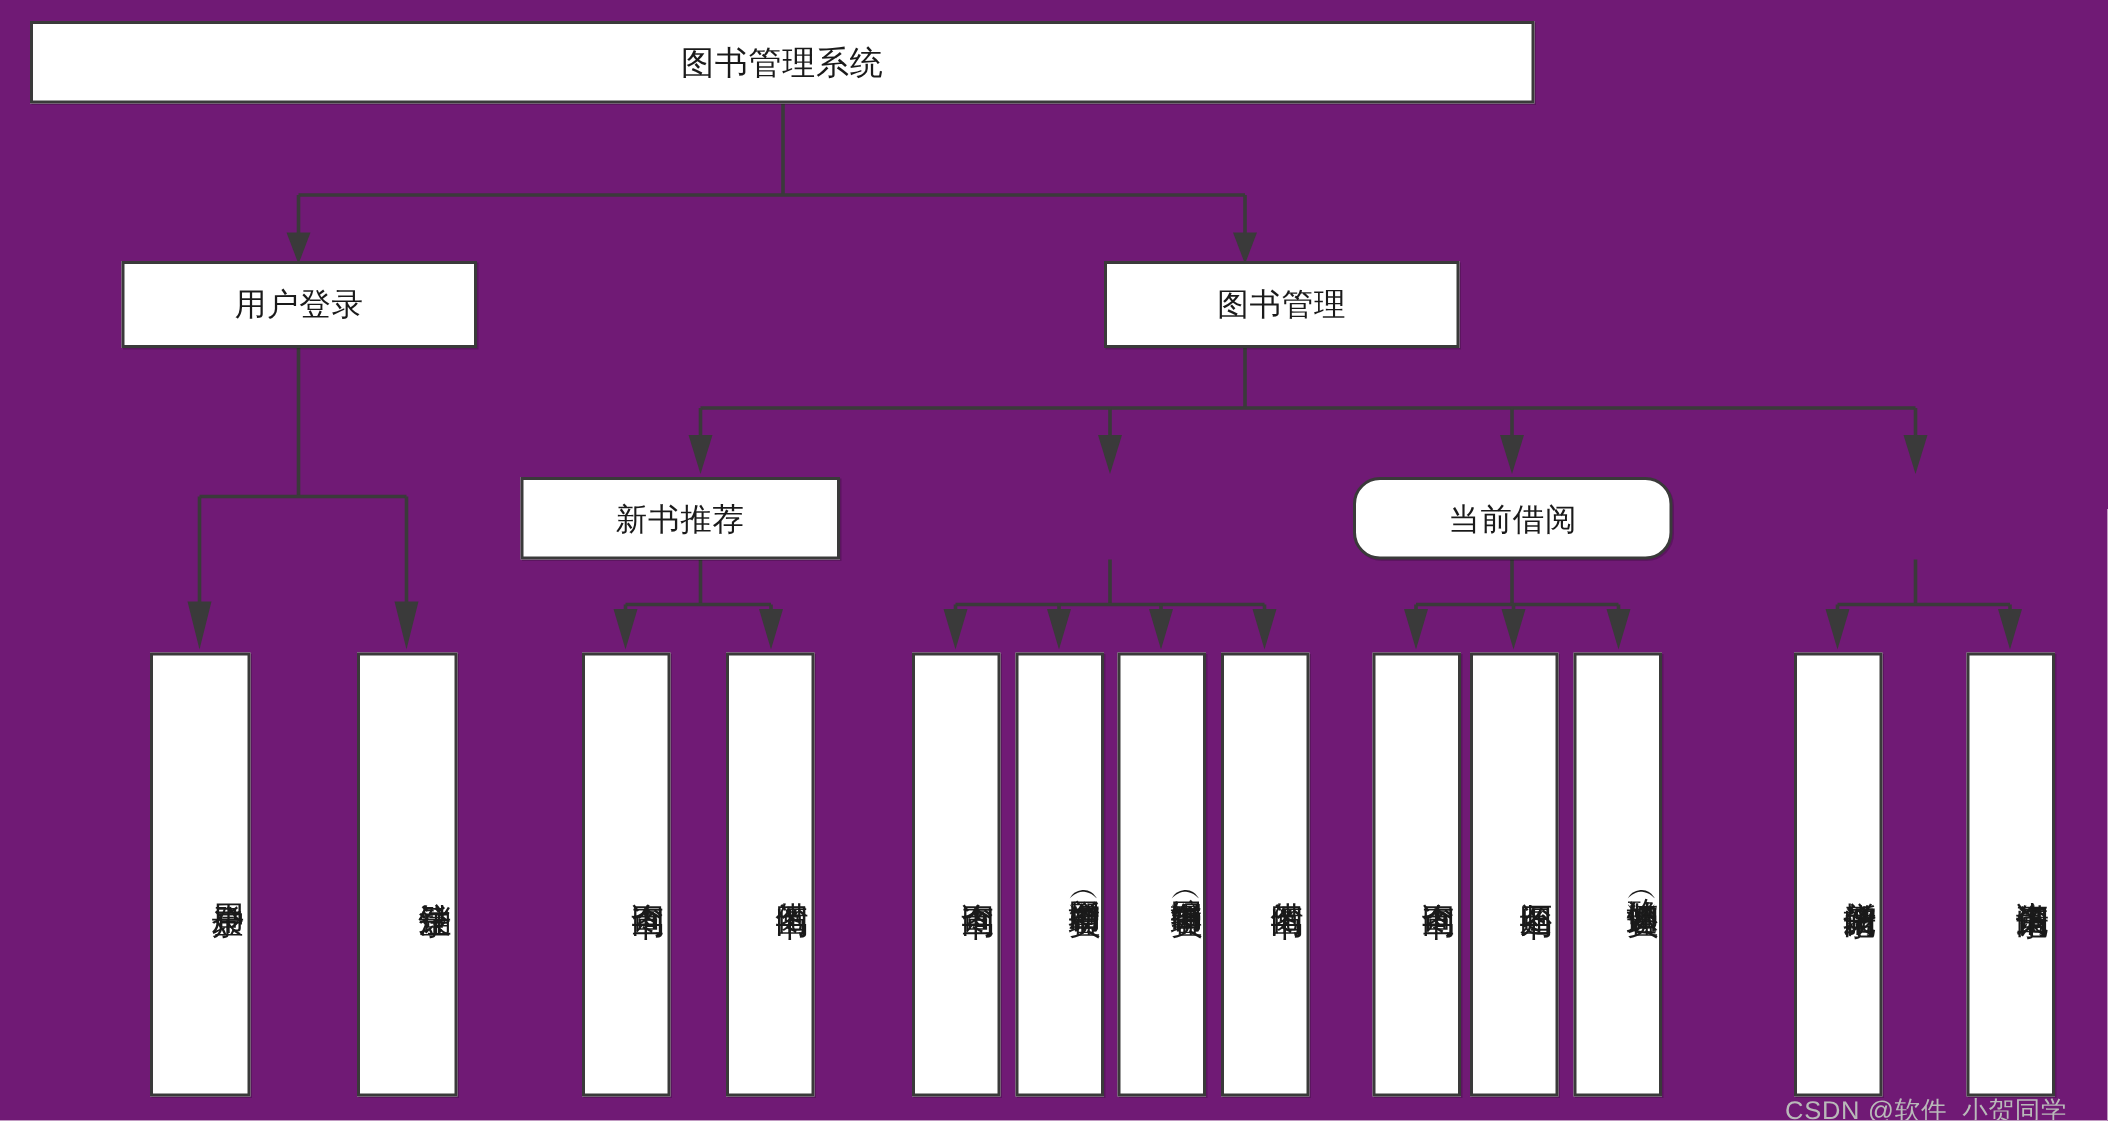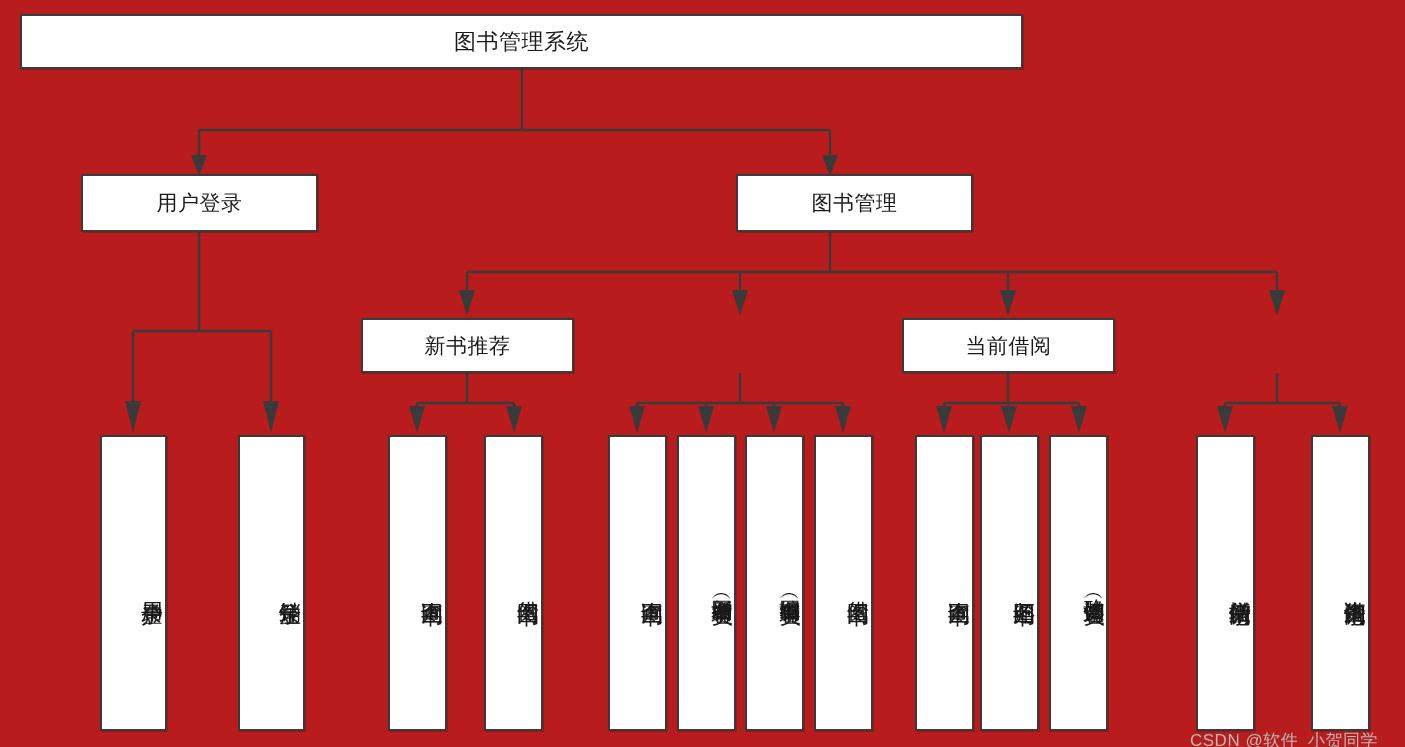--- a/index.html
+++ b/index.html
@@ -7,21 +7,21 @@
     padding: 0;
     background: #ffffff;
   }
   body {
     font-family: "Liberation Sans", "DejaVu Sans", sans-serif;
   }
   #canvas {
     position: relative;
     width: 1405px;
     height: 747px;
-    background: #b91c1c;
+    background: #701a75;
     overflow: hidden;
   }
   .node {
     position: absolute;
     box-sizing: border-box;
     border: 2.5px solid #3a3a3a;
     background: #ffffff;
     display: flex;
     align-items: center;
     justify-content: center;
@@ -147,26 +147,26 @@
   </div>
 
   <div class="node node-h" style="left:81px; top:174px; width:237px; height:58px;">
     <span>用户登录</span>
   </div>
 
   <div class="node node-h" style="left:712px; top:174px; width:237px; height:58px;margin-left:24px;">
     <span>图书管理</span>
   </div>
 
-  <div class="node node-h" style="left:361px; top:318px; width:213px; height:55px;">
+  <div class="node node-h" style="left:347px; top:318px; width:213px; height:55px;">
     <span>新书推荐</span>
   </div>
 
 
-  <div class="node node-h" style="left:902px; top:318px; width:213px; height:55px;">
+  <div class="node node-h" style="left:902px; top:318px; width:213px; height:55px;border-radius:18px;">
     <span>当前借阅</span>
   </div>
 
 
   <div class="node node-v" style="left:100px; top:435px; width:67px; height:296px;">
     <span>用户登录</span>
   </div>
 
   <div class="node node-v" style="left:238px; top:435px; width:67px; height:296px;">
     <span>注销登录</span>

